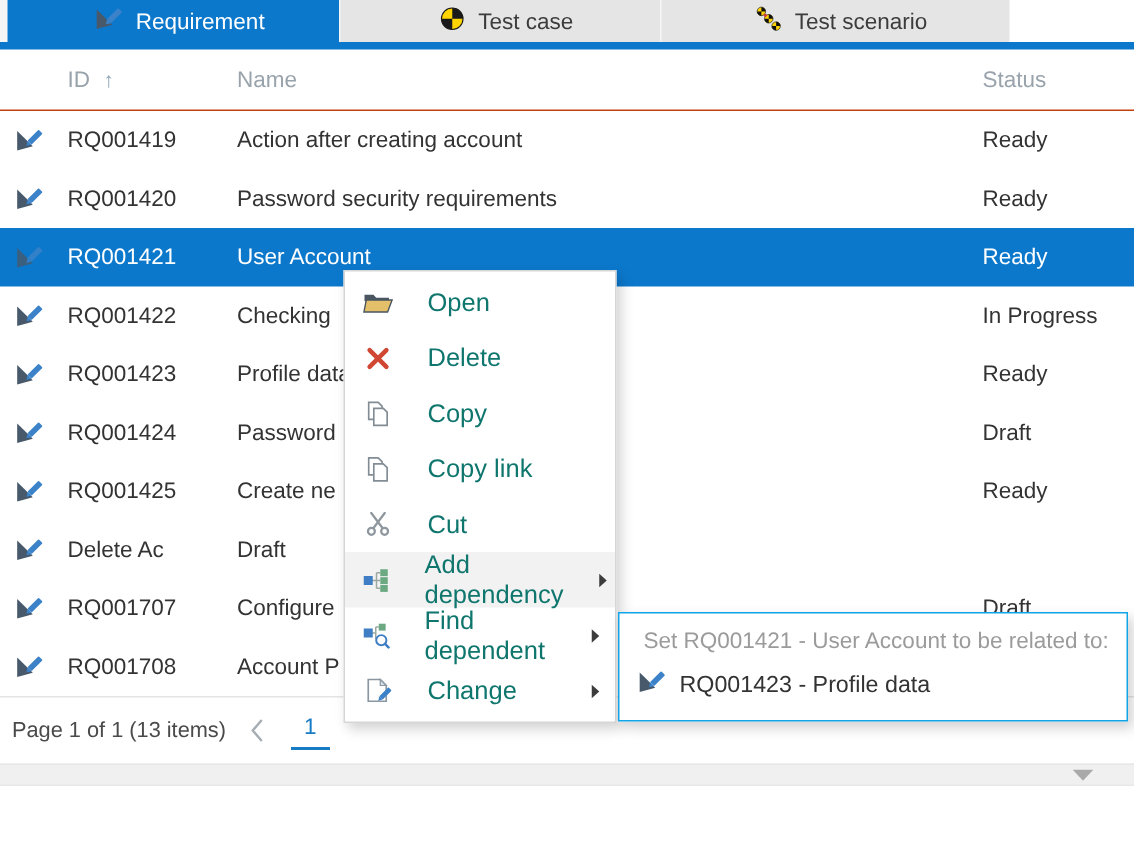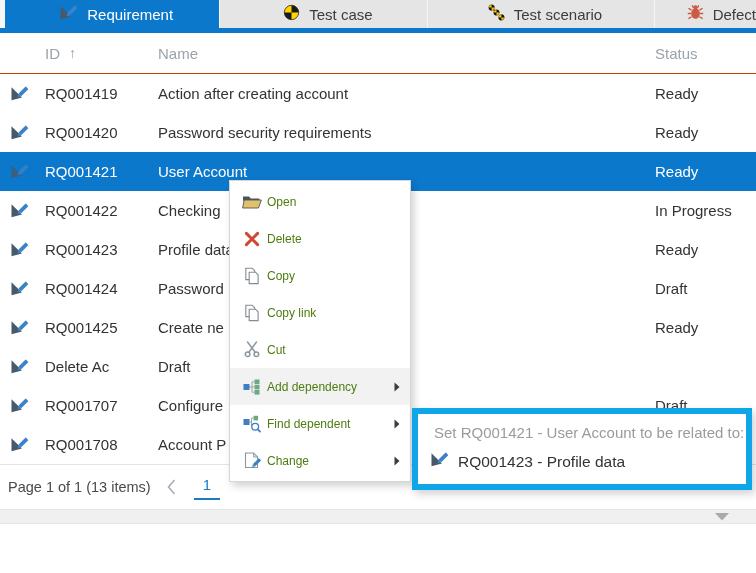--- a/index.html
+++ b/index.html
@@ -39,28 +39,28 @@
 
   
   .detail{height:50px;background:#fdfdfd;display:flex;align-items:center;padding-left:14px;position:relative;}
   .detail-chev{margin-right:10px;display:flex;}
   .detail-title{font-size:22px;color:#1c80cd;white-space:nowrap;}
   .pencil-frag{position:absolute;left:1px;bottom:-3px;}
 
   
   .context-menu{position:absolute;left:229px;top:180px;width:182px;background:#fff;
        border:1px solid #d6d6d6;box-shadow:3px 4px 8px rgba(0,0,0,.18);padding:2px 0;z-index:10;box-sizing:border-box;}
-  .menu-item{height:37px;display:flex;align-items:center;padding:0 10px 0 12px;gap:5px;font-size:12px;color:#4d7c0f;}
+  .menu-item{height:37px;display:flex;align-items:center;padding:0 10px 0 12px;gap:23px;font-size:17px;color:#0f766e;}
   .menu-item.highlighted{background:#f2f2f2;}
   .mi-icon{width:20px;display:flex;justify-content:center;align-items:center;}
   .mi-arrow{margin-left:auto;display:flex;}
 
   
   .submenu{position:absolute;left:412px;top:408px;width:340px;background:#fff;
-       border:6px solid #0ea5e9;box-shadow:3px 4px 8px rgba(0,0,0,.18);padding:8px 0 9px;z-index:11;box-sizing:border-box;text-align:right;}
+       border:1px solid #0ea5e9;box-shadow:3px 4px 8px rgba(0,0,0,.18);padding:8px 0 9px;z-index:11;box-sizing:border-box;text-align:right;}
   .submenu-header{color:#9b9b9b;font-size:15px;padding:2px 16px 7px;white-space:nowrap;}
   .submenu-item{display:flex;align-items:center;gap:9px;padding:3px 12px;font-size:15.5px;color:#333;}
 </style>
 </head>
 <body>
 
 <svg width="0" height="0" style="position:absolute">
   <symbol id="i-req" viewBox="0 0 20 18">
     <path d="M1.5,2.5 L12.5,13.2 L1.5,16.2 Z" fill="#47596b"></path>
     <g transform="rotate(45 12.5 8)">
@@ -171,26 +171,20 @@
             <use href="#i-testcase"></use>
           </svg></span>
       <span>Test case</span>
     </div>
     <div class="tab tab-ts">
       <span><svg width="17" height="17">
             <use href="#i-scenario"></use>
           </svg></span>
       <span>Test scenario</span>
     </div>
-    <div class="tab tab-def">
-      <span><svg width="17" height="17">
-            <use href="#i-bug"></use>
-          </svg></span>
-      <span>Defect</span>
-    </div>
   </div>
   <div class="accent-strip"></div>
 
   <div class="grid-header">
     <div></div>
     <div class="col-id">
       <span>ID</span>
       <span class="sort-arrow">↑</span>
     </div>
     <div>Name</div>

